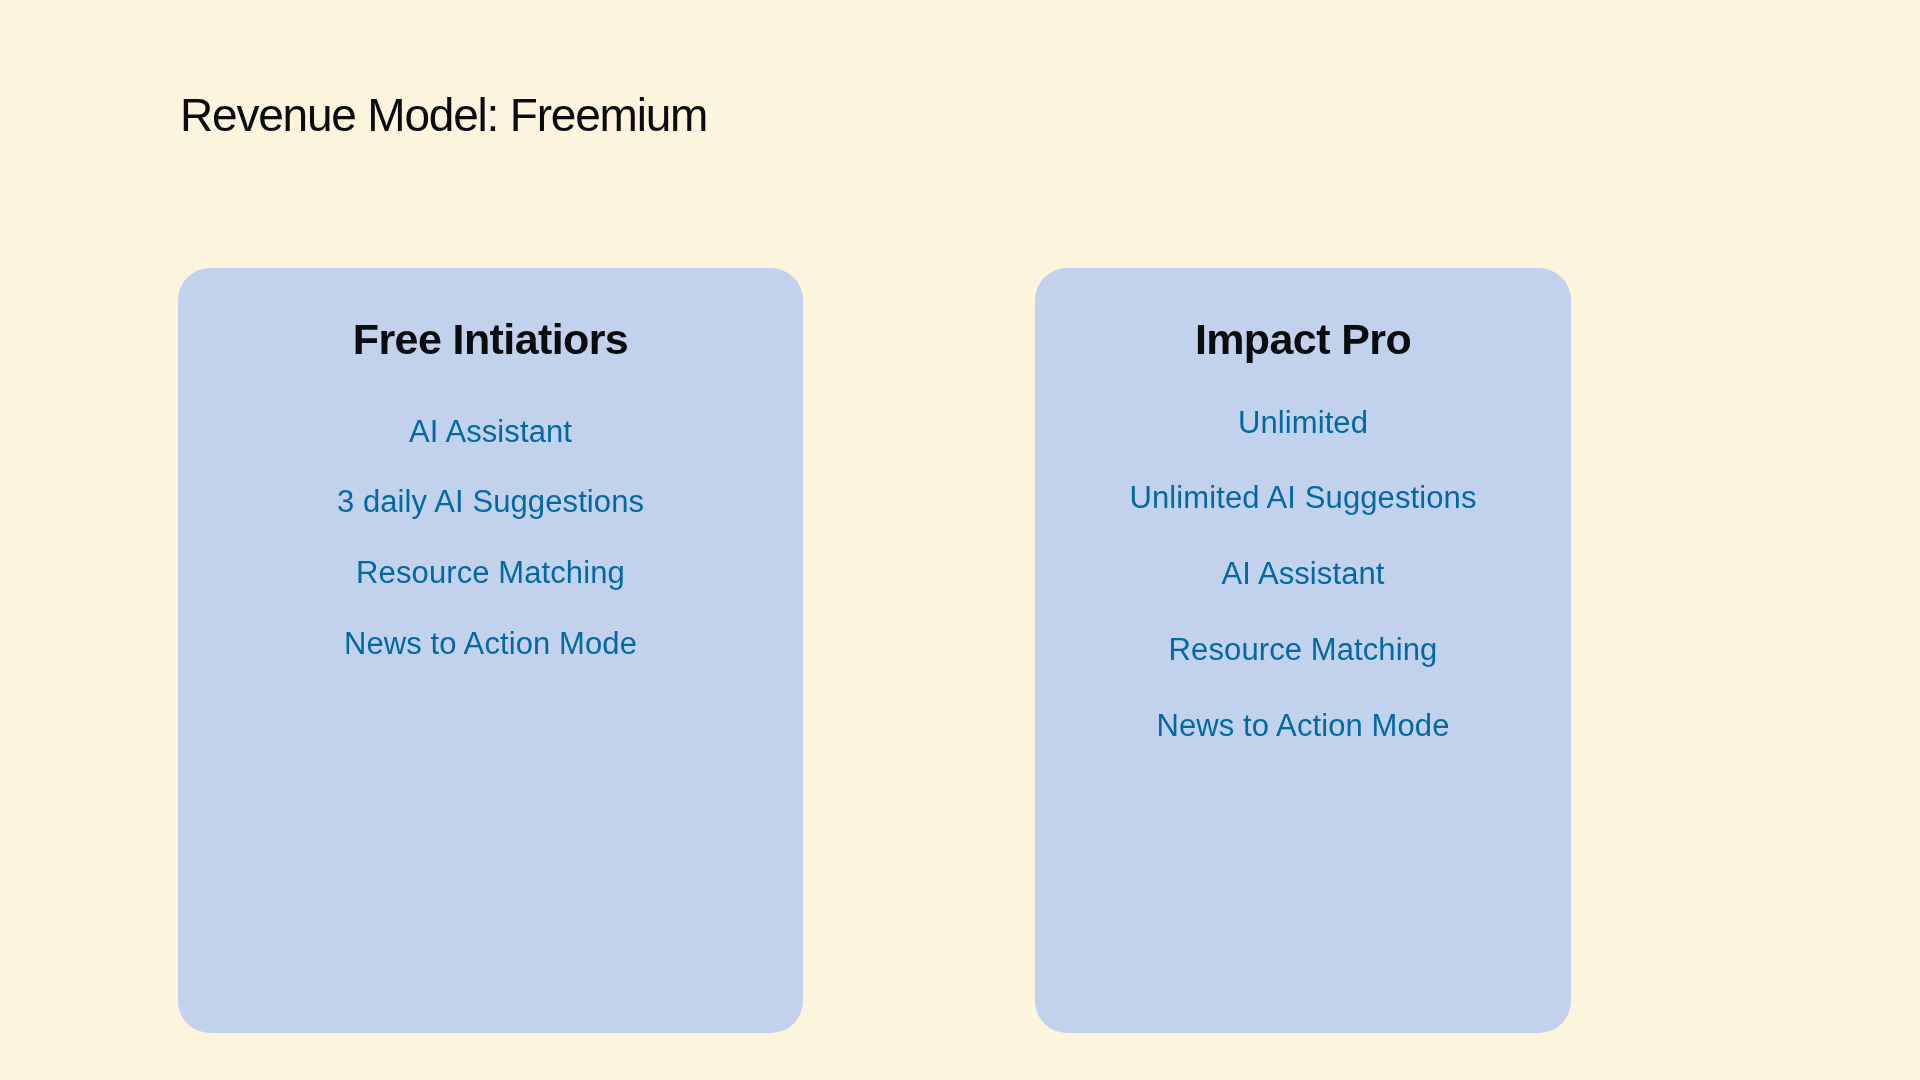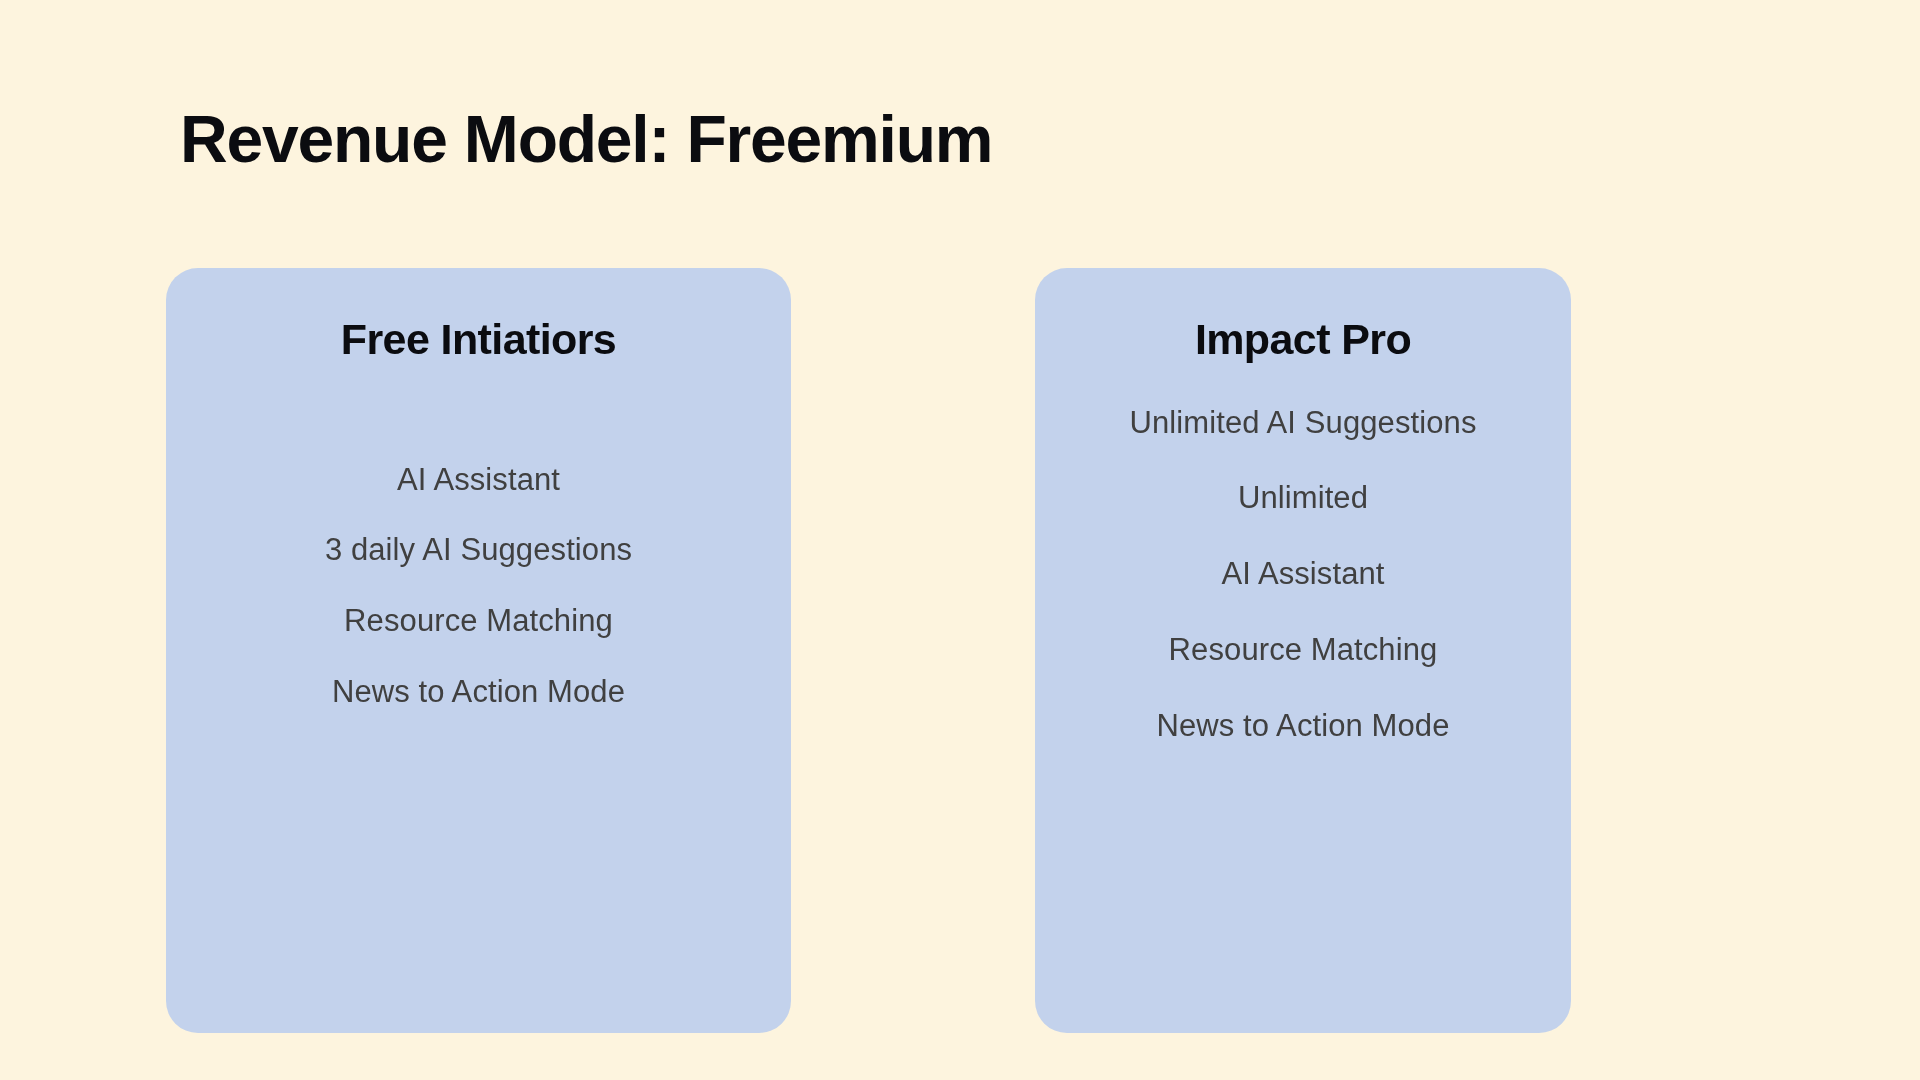--- a/index.html
+++ b/index.html
@@ -17,22 +17,22 @@
   }
   .slide {
     position: absolute;
     inset: 0;
     background: #FDF4DE;
   }
   .page-title {
     position: absolute;
     left: 180px;
     top: 58px;
-    font-size: 66px;
-    font-weight: 700;
+    font-size: 46px;
+    font-weight: 400;
     color: #0B0C10;
     letter-spacing: -1.2px;
     line-height: 1.15;
     white-space: nowrap;
   }
   .cards {
     position: absolute;
     left: 162px;
     top: 268px;
     width: 1496px;
@@ -44,42 +44,42 @@
     width: 625px;
     height: 765px;
     background: #C3D2EC;
     border-radius: 32px;
     box-sizing: border-box;
     padding: 46px 30px 0 30px;
     display: flex;
     flex-direction: column;
     align-items: center;
   }
-  .card-free  { left: 4px; gap: 48px; }
+  .card-free  { left: 16px; }
   .card-pro   { left: 873px; width: 536px; }
   .card-title {
     font-size: 43px;
     font-weight: 700;
     color: #0B0C10;
     letter-spacing: -0.6px;
     text-align: center;
     margin: 0 0 10px 0;
     line-height: 1.2;
     white-space: nowrap;
   }
   .feature-list {
     list-style: none;
     margin: 0;
     padding: 0;
     width: 100%;
   }
   .feature-item {
     font-size: 31px;
     font-weight: 400;
-    color: #404040;
+    color: #0369a1;
     text-align: center;
     line-height: 1.25;
     letter-spacing: 0.1px;
   }
   .card-free .feature-item  { margin-top: 32px; }
   .card-pro  .feature-item  { margin-top: 37px; }
   .card-free .feature-item:first-child { margin-top: 37px; }
   .card-pro  .feature-item:first-child { margin-top: 28px; }
 </style>
 </head>
@@ -97,22 +97,22 @@
         <li class="feature-item">AI Assistant</li>
         <li class="feature-item">3 daily AI Suggestions</li>
         <li class="feature-item">Resource Matching</li>
         <li class="feature-item">News to Action Mode</li>
       </ul>
     </div>
 
     <div class="card card-pro">
       <div class="card-title">Impact Pro</div>
       <ul class="feature-list">
+        <li class="feature-item">Unlimited</li>
         <li class="feature-item">Unlimited AI Suggestions</li>
-        <li class="feature-item">Unlimited</li>
         <li class="feature-item">AI Assistant</li>
         <li class="feature-item">Resource Matching</li>
         <li class="feature-item">News to Action Mode</li>
       </ul>
     </div>
 
   </div>
 </div>
 
 </body></html>

